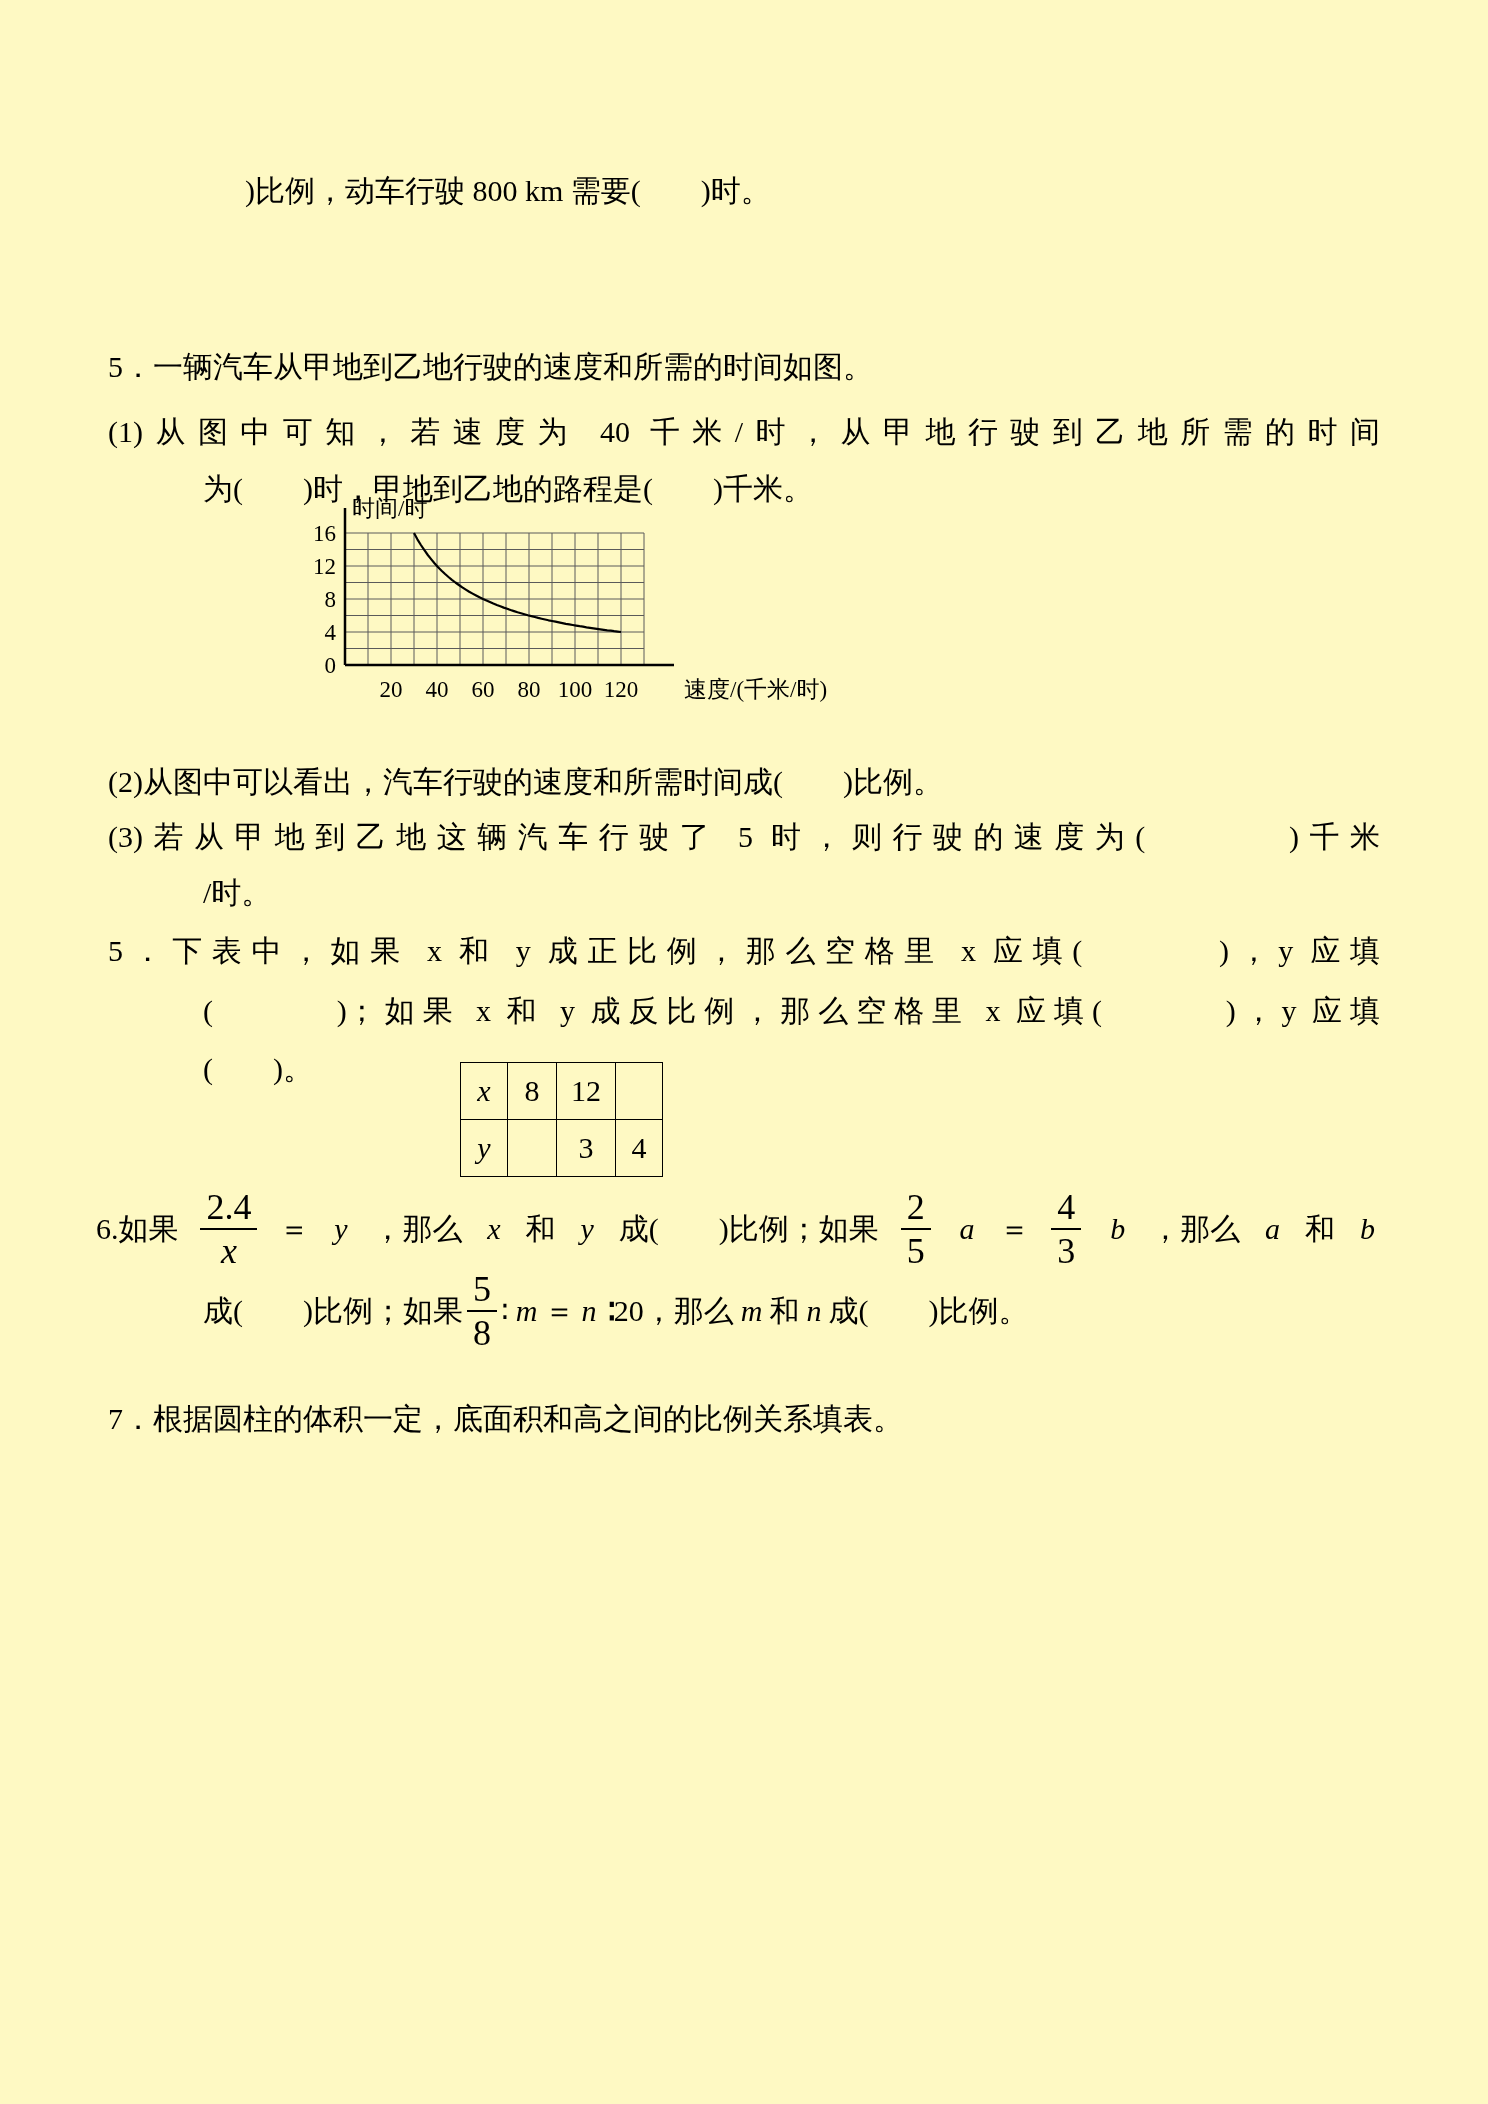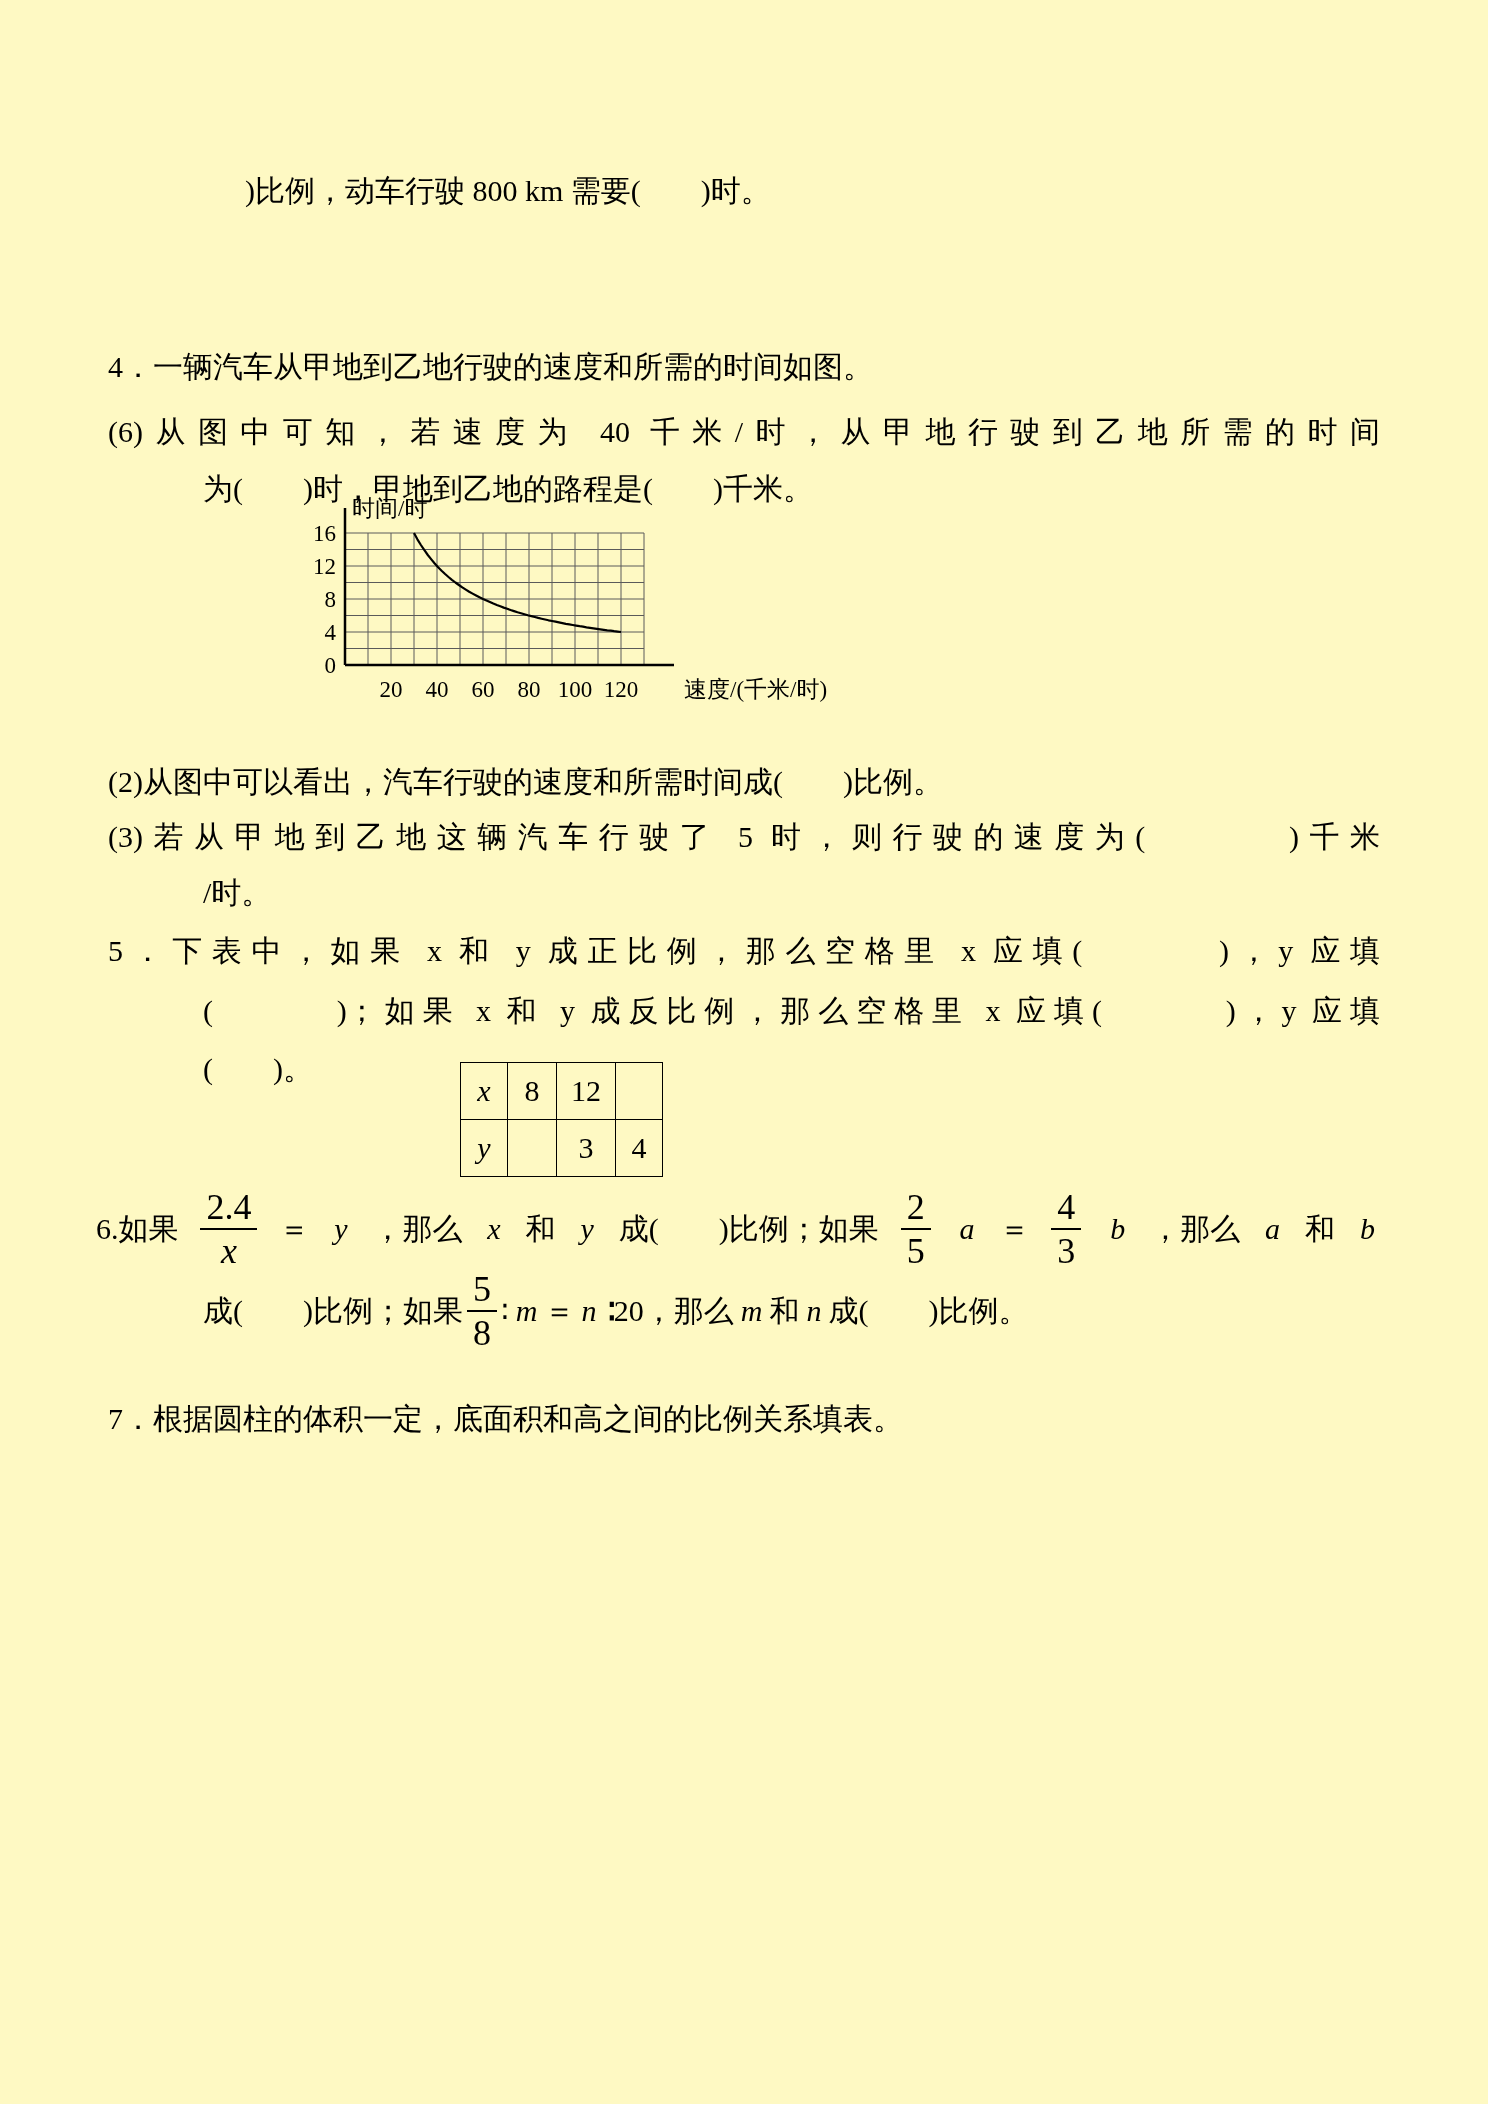--- a/index.html
+++ b/index.html
@@ -63,22 +63,22 @@
   .q5-table td.c2 { width: 58px; }
   .q5-table td.c3 { width: 46px; }
 </style>
 </head>
 <body>
 
 <div class="page">
 
   <p class="ln" id="intro">)比例，动车行驶 800 km 需要(&nbsp;&nbsp;&nbsp;&nbsp;&nbsp;&nbsp;&nbsp;&nbsp;)时。</p>
 
-  <p class="ln" id="q4title">4．一辆汽车从甲地到乙地行驶的速度和所需的时间如图。</p>
-  <p class="ln just" id="q4p1a">(6)从图中可知，若速度为 40 千米/时，从甲地行驶到乙地所需的时间</p>
+  <p class="ln" id="q4title">5．一辆汽车从甲地到乙地行驶的速度和所需的时间如图。</p>
+  <p class="ln just" id="q4p1a">(1)从图中可知，若速度为 40 千米/时，从甲地行驶到乙地所需的时间</p>
   <p class="ln" id="q4p1b">为(&nbsp;&nbsp;&nbsp;&nbsp;&nbsp;&nbsp;&nbsp;&nbsp;)时，甲地到乙地的路程是(&nbsp;&nbsp;&nbsp;&nbsp;&nbsp;&nbsp;&nbsp;&nbsp;)千米。</p>
 
   <figure id="chart-fig">
     <svg id="chart-svg" width="640" height="222" viewBox="0 0 640 222">
         <line x1="65" y1="40" x2="65" y2="172" stroke="#5a5a5a" stroke-width="1"></line>
         <line x1="88" y1="40" x2="88" y2="172" stroke="#5a5a5a" stroke-width="1"></line>
         <line x1="111" y1="40" x2="111" y2="172" stroke="#5a5a5a" stroke-width="1"></line>
         <line x1="134" y1="40" x2="134" y2="172" stroke="#5a5a5a" stroke-width="1"></line>
         <line x1="157" y1="40" x2="157" y2="172" stroke="#5a5a5a" stroke-width="1"></line>
         <line x1="180" y1="40" x2="180" y2="172" stroke="#5a5a5a" stroke-width="1"></line>

